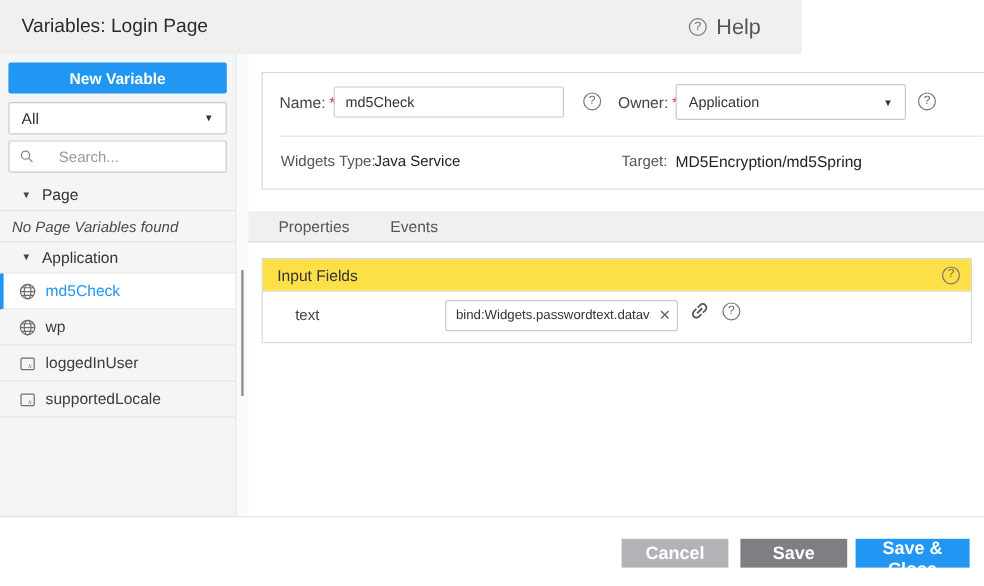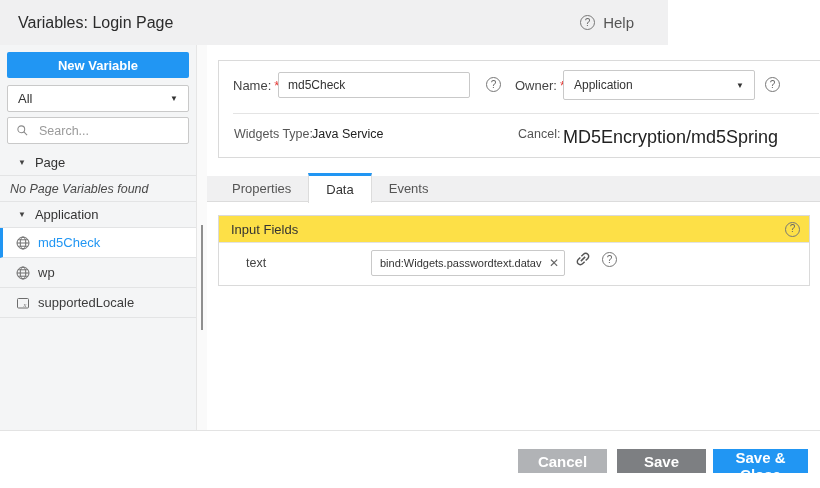--- a/index.html
+++ b/index.html
@@ -9,35 +9,35 @@
     font-size:13px; color:#333; background:#fff;
     position:relative; overflow:hidden;
   }
   
   .hdr { position:absolute; left:0; top:0; width:668px; height:45px; background:#f0f0f1; }
   .hdr-title { position:absolute; left:18px; top:0; line-height:45px; font-size:16px; color:#2b2b2b; }
   .hdr-help { position:absolute; right:34px; top:0; height:45px; display:flex; align-items:center; gap:8px; cursor:pointer; }
   .qmark { width:15px; height:15px; border:1px solid #777; border-radius:50%;
            display:inline-flex; align-items:center; justify-content:center;
            font-size:10px; color:#666; line-height:1; flex:0 0 auto; }
-  .hdr-help-label { font-size:15px; color:#555; }
+  .hdr-help-label { font-size:18px; color:#555; }
 
   
   .sidebar { position:absolute; left:0; top:45px; width:196px; height:385px; background:#f4f5f6; }
   .btn-new { position:absolute; left:7px; top:7px; width:182px; height:26px;
              background:#2196f3; color:#fff; font-weight:bold; font-size:13px;
              border:none; border-radius:2px; cursor:pointer; }
   .filter { position:absolute; left:7px; top:40px; width:182px; height:27px;
             background:#fff; border:1px solid #c9c9c9; border-radius:2px;
             display:flex; align-items:center; padding:0 10px; cursor:pointer; }
   .filter-value { flex:1; font-size:13px; color:#333; }
   .dd-arrow { font-size:8px; color:#333; }
   .search { position:absolute; left:7px; top:72px; width:182px; height:27px;
             background:#fff; border:1px solid #c9c9c9; border-radius:2px;
-            display:flex; align-items:center; padding:0 8px; gap:10px; }
+            display:flex; align-items:center; padding:0 8px; gap:20px; }
   .search input { border:none; outline:none; flex:1; font-size:12.5px;
                   font-family:"Liberation Sans", sans-serif; color:#333; background:transparent; }
   .search input::placeholder { color:#9a9a9a; }
   .tree { position:absolute; left:0; top:105px; width:196px; }
   .tree-hdr { height:26px; display:flex; align-items:center; gap:9px;
               padding-left:18px; border-bottom:1px solid #e3e4e5; cursor:pointer; }
   .caret { font-size:8px; color:#444; }
   .tree-hdr-label { font-size:13px; color:#333; }
   .tree-empty { height:26px; display:flex; align-items:center; padding-left:10px;
                 font-style:italic; font-size:12.5px; color:#4a4a4a;
@@ -67,21 +67,21 @@
   .f-owner-sel { position:absolute; left:344px; top:9px; width:192px; height:30px;
                  border:1px solid #c9c9c9; border-radius:2px; background:#fff;
                  display:flex; align-items:center; padding:0 10px; cursor:pointer; }
   .f-owner-val { flex:1; font-size:12px; color:#333; }
   .f-owner-help { position:absolute; left:546px; top:16px; }
   .card-div { position:absolute; left:14px; right:14px; top:52px; height:1px; background:#e4e4e4; }
   .row2 { position:absolute; left:0; right:0; top:66px; height:20px; }
   .vt-lbl  { position:absolute; left:15px;  font-size:12.5px; color:#555; }
   .vt-val  { position:absolute; left:93px;  font-size:12.5px; color:#222; }
   .tg-lbl  { position:absolute; left:299px; font-size:12.5px; color:#555; }
-  .tg-val  { position:absolute; left:344px; font-size:18px; color:#222; }
+  .tg-val  { position:absolute; left:344px; font-size:13px; color:#222; }
 
   
   .tabbar { position:absolute; left:207px; top:176px; width:613px; height:26px;
             background:#f0f0f1; border-bottom:1px solid #dcdcdc; display:flex; padding-left:8px; }
   .tab { padding:0 17px; line-height:26px; font-size:13px; color:#555; cursor:pointer; }
   .tab.active { position:relative; top:-3px; height:30px; line-height:27px;
                 background:#fff; color:#333;
                 border-top:3px solid #2196f3; border-left:1px solid #dcdcdc; border-right:1px solid #dcdcdc; }
 
   
@@ -161,20 +161,27 @@
       <svg class="vicon" viewBox="0 0 16 16">
         <circle cx="8" cy="8" r="6" fill="none" stroke="#6d6d6d" stroke-width="1"></circle>
         <ellipse cx="8" cy="8" rx="2.8" ry="6" fill="none" stroke="#6d6d6d" stroke-width="1"></ellipse>
         <line x1="2" y1="8" x2="14" y2="8" stroke="#6d6d6d" stroke-width="1"></line>
         <line x1="3" y1="4.8" x2="13" y2="4.8" stroke="#6d6d6d" stroke-width="1"></line>
         <line x1="3" y1="11.2" x2="13" y2="11.2" stroke="#6d6d6d" stroke-width="1"></line>
       </svg>
       <span>wp</span>
     </div>
 
+    <div class="vitem">
+      <svg class="vicon" viewBox="0 0 16 16">
+        <rect x="2.5" y="3.5" width="11" height="9.5" rx="1" fill="none" stroke="#6d6d6d" stroke-width="1"></rect>
+        <text x="10" y="12" font-size="6.5" text-anchor="middle" fill="#6d6d6d" font-style="italic" font-family="Liberation Serif, serif">x</text>
+      </svg>
+      <span>loggedInUser</span>
+    </div>
 
     <div class="vitem">
       <svg class="vicon" viewBox="0 0 16 16">
         <rect x="2.5" y="3.5" width="11" height="9.5" rx="1" fill="none" stroke="#6d6d6d" stroke-width="1"></rect>
         <text x="10" y="12" font-size="6.5" text-anchor="middle" fill="#6d6d6d" font-style="italic" font-family="Liberation Serif, serif">x</text>
       </svg>
       <span>supportedLocale</span>
     </div>
   </div>
 </div>
@@ -197,28 +204,27 @@
     <span class="f-owner-val">Application</span>
     <span class="dd-arrow">▼</span>
   </div>
   <span class="qmark f-owner-help">?</span>
 
   <div class="card-div"></div>
 
   <div class="row2">
     <span class="vt-lbl">Widgets Type:</span>
     <span class="vt-val">Java Service</span>
-    <span class="tg-lbl">Cancel:</span>
+    <span class="tg-lbl">Target:</span>
     <span class="tg-val">MD5Encryption/md5Spring</span>
   </div>
 </div>
 
 <div class="tabbar">
   <div class="tab">Properties</div>
-  <div class="tab active">Data</div>
   <div class="tab">Events</div>
 </div>
 
 <div class="sect">
   <div class="sect-hdr">
     <span class="sect-title">Input Fields</span>
     <span class="qmark">?</span>
   </div>
   <div class="sect-body">
     <span class="arg-lbl">text</span>

